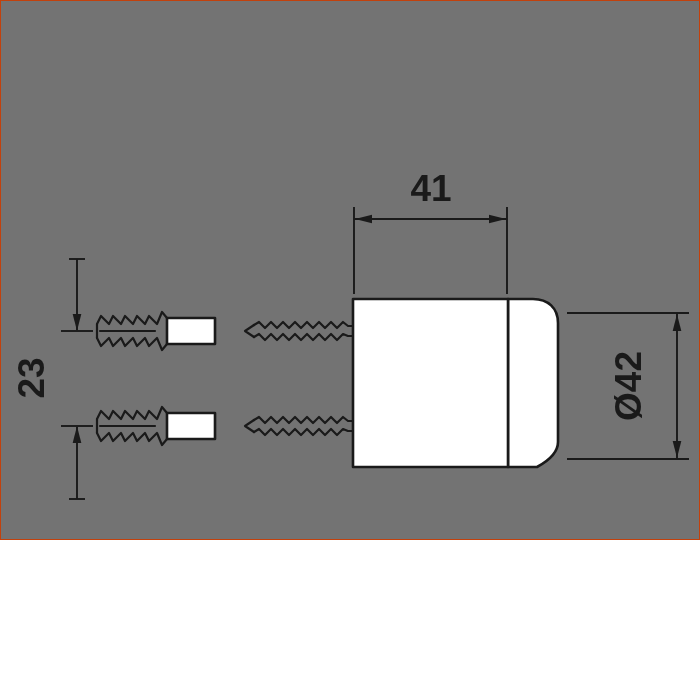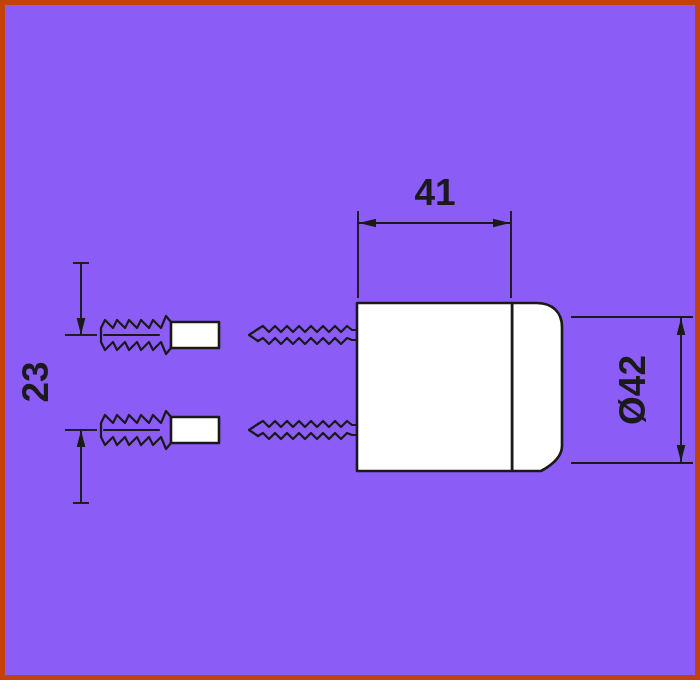--- a/index.html
+++ b/index.html
@@ -7,24 +7,24 @@
     padding: 0;
     background: #ffffff;
     width: 700px;
     height: 700px;
     overflow: hidden;
     font-family: "Liberation Sans", sans-serif;
   }
   .frame {
     position: relative;
     width: 700px;
-    height: 680px;
-    background: #8b5cf6;
+    height: 540px;
+    background: #737373;
     box-sizing: border-box;
-    border: 5px solid #c2410c;
+    border: 1px solid #c2410c;
   }
   svg { display: block; }
   .outline {
     fill: #ffffff;
     stroke: #1a1a1a;
     stroke-width: 2.6;
     stroke-linejoin: round;
   }
   .part-line {
     fill: none;

